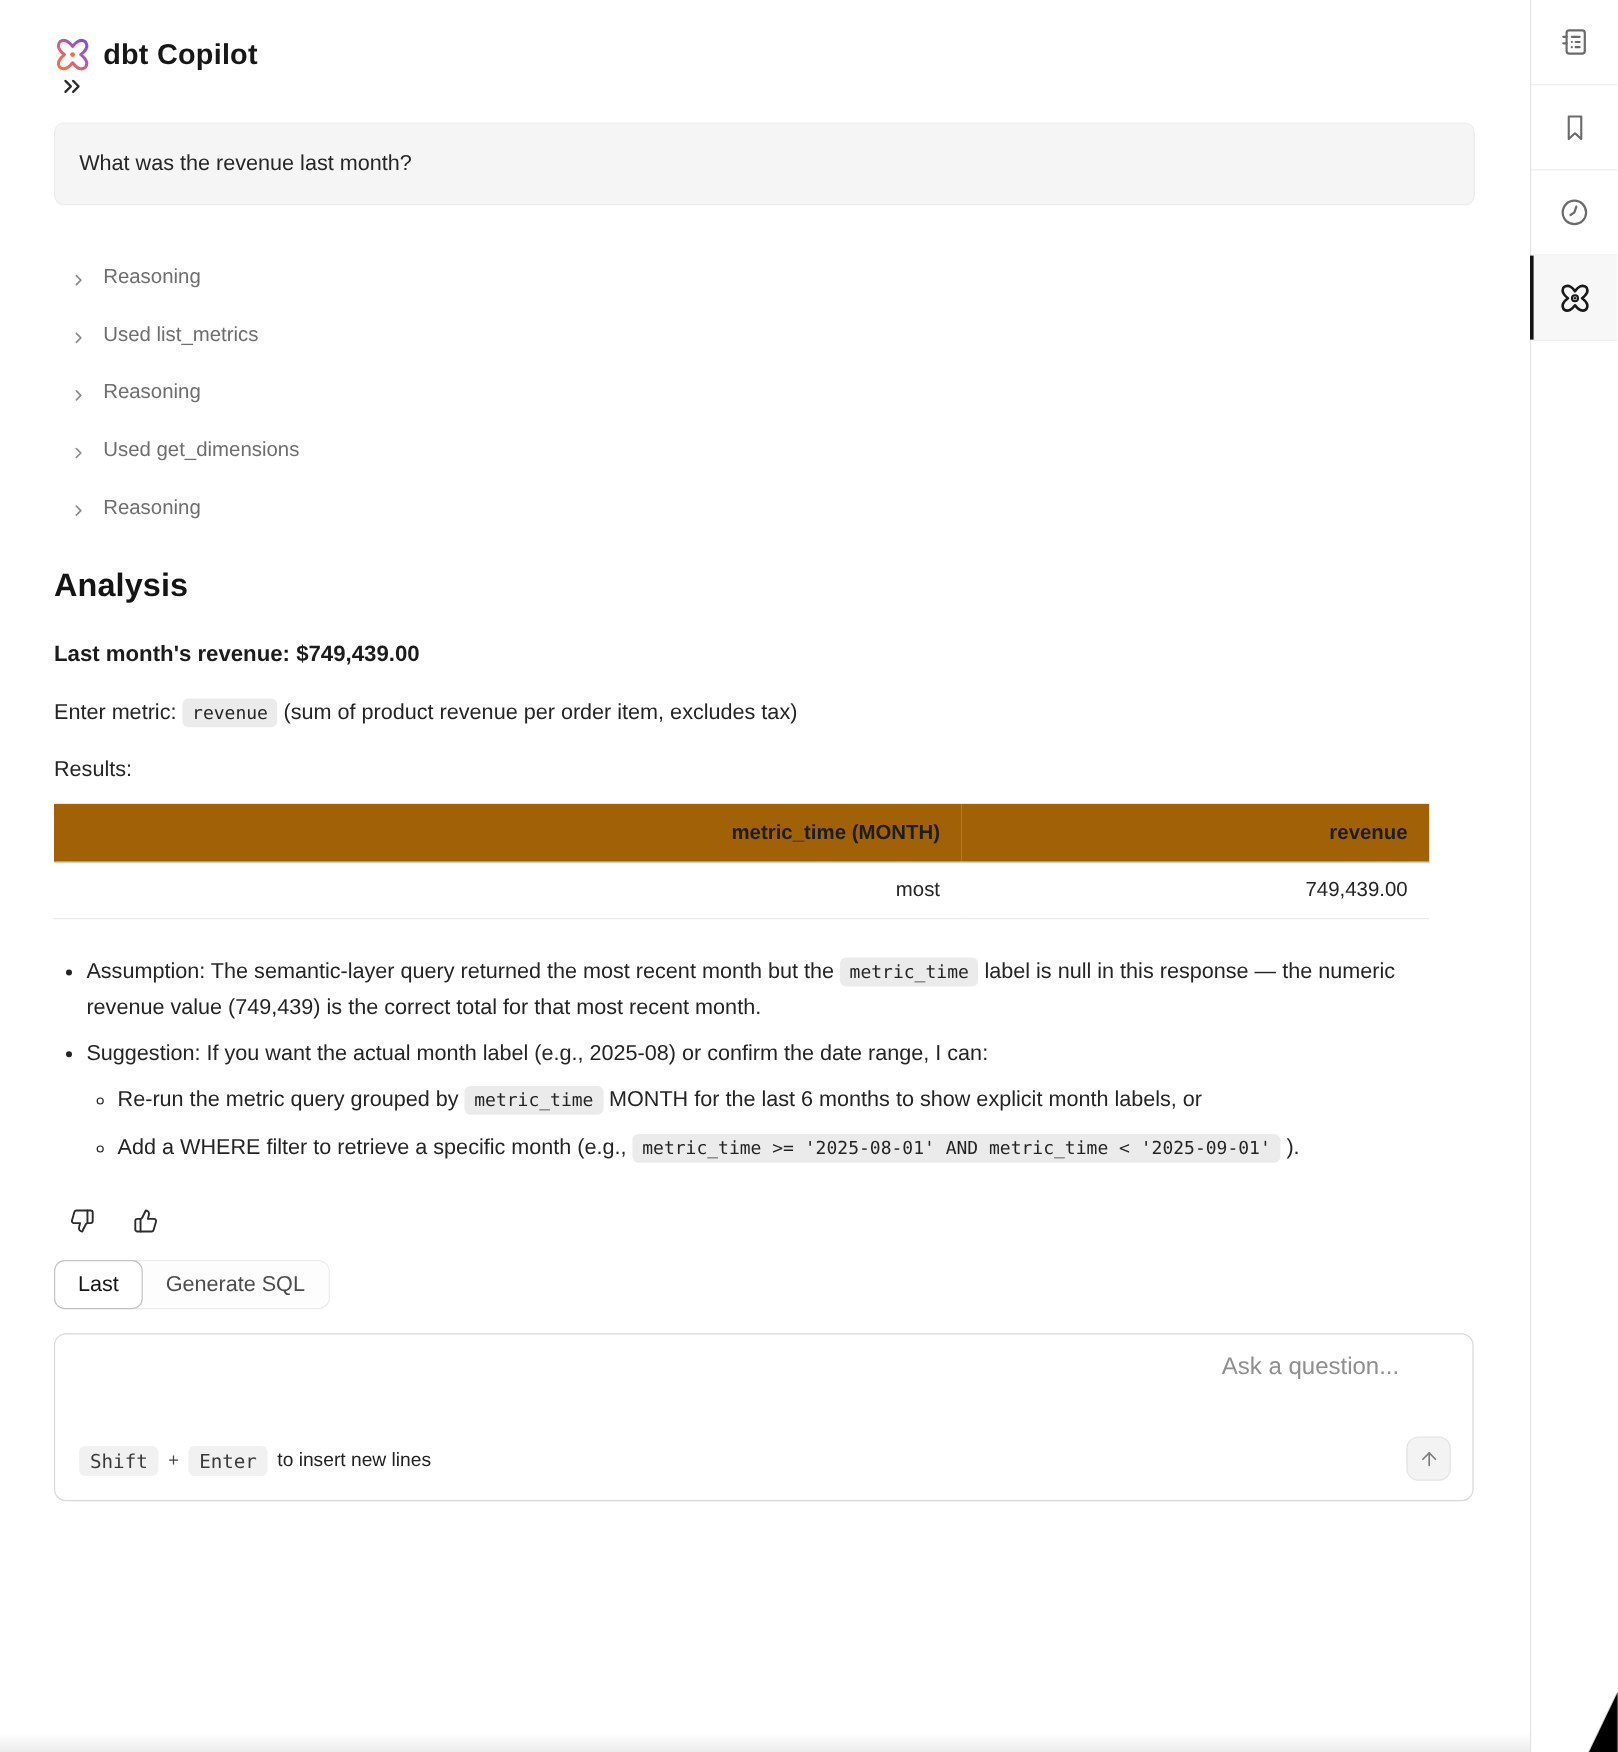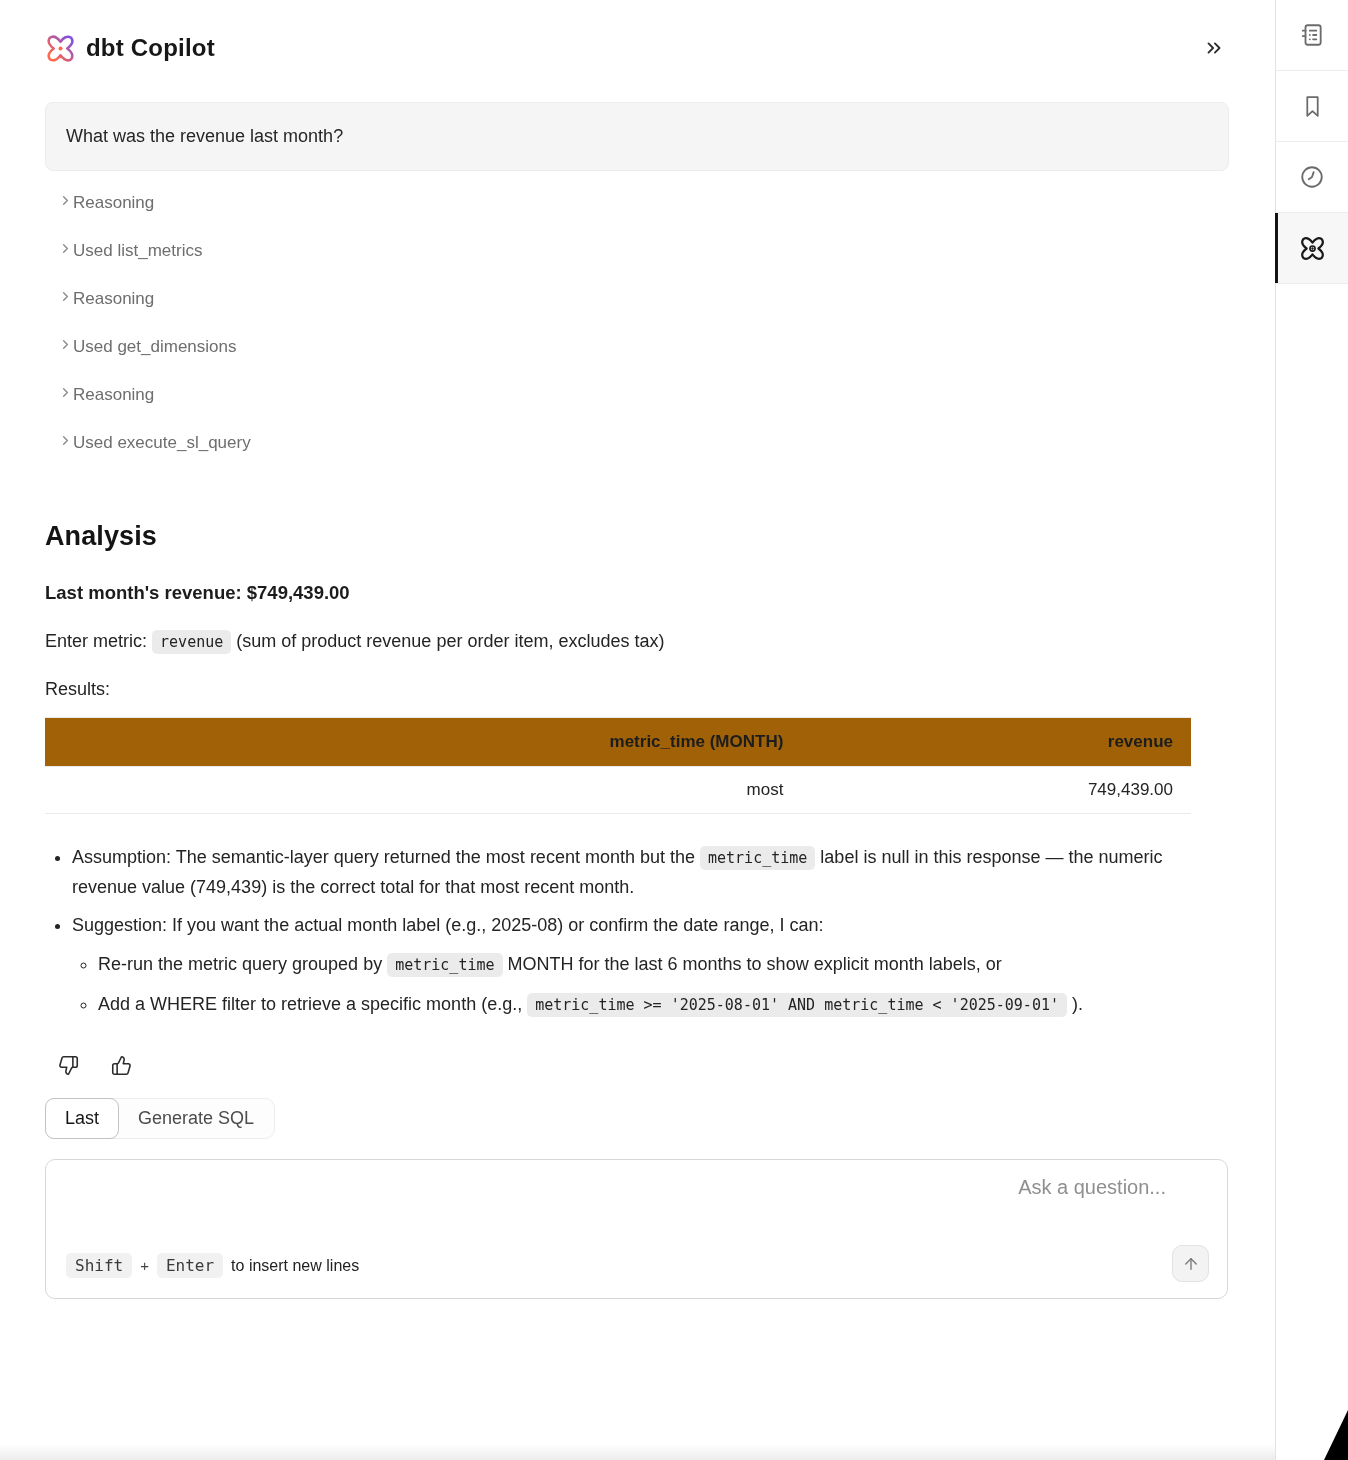--- a/index.html
+++ b/index.html
@@ -3,31 +3,31 @@
 <meta charset="utf-8">
 <style>
   * { margin:0; padding:0; box-sizing:border-box; }
   html,body { width:1348px; height:1460px; background:#ffffff; overflow:hidden;
     font-family:"Liberation Sans", sans-serif; color:#1f1f1f; }
   .app { display:flex; width:1348px; height:1460px; }
 
   
   .main { width:1275px; height:100%; padding:30px 46px 0 45px; position:relative; }
 
-  .header { display:flex; align-items:center; justify-content:space-between; height:36px; }
+  .header { display:flex; justify-content:space-between; height:36px;flex-direction:column; }
   .header-left { display:flex; align-items:center; gap:10px; }
   .app-title { font-size:24px; font-weight:700; color:#171717; letter-spacing:.2px; }
   .collapse-btn { width:30px; height:30px; display:flex; align-items:center; justify-content:center;
     color:#2b2b2b; cursor:pointer; border-radius:6px; }
 
   .question-box { margin-top:36px; background:#f5f5f5; border:1px solid #ececec;
     border-radius:8px; padding:23px 20px; font-size:18px; color:#262626; }
 
   .steps { margin-top:22px; }
-  .step-row { display:flex; align-items:flex-start; height:48px; color:#6e6e6e;
+  .step-row { display:flex; align-items:flex-end; gap:13px; height:48px; color:#6e6e6e;
     font-size:17px; cursor:pointer; padding-left:13px; }
   .step-row .chev { color:#8a8a8a; display:flex; }
 
   h2.section-heading { font-size:27px; font-weight:700; color:#141414; letter-spacing:.1px; }
   .analysis-heading { margin-top:40px; }
 
   .revenue-line { margin-top:30px; font-size:18.5px; font-weight:700; color:#1c1c1c; }
   .used-metric { margin-top:27px; font-size:18px; color:#242424; }
   .results-label { margin-top:27px; font-size:18px; color:#242424; }
 
@@ -156,28 +156,20 @@
           </span>
         <span>Used get_dimensions</span>
       </div>
       <div class="step-row">
         <span class="chev">
             <svg width="15" height="15" viewBox="0 0 24 24" fill="none" stroke="currentColor" stroke-width="2.2" stroke-linecap="round" stroke-linejoin="round">
               <path d="m9 18 6-6-6-6"></path>
             </svg>
           </span>
         <span>Reasoning</span>
-      </div>
-      <div class="step-row">
-        <span class="chev">
-            <svg width="15" height="15" viewBox="0 0 24 24" fill="none" stroke="currentColor" stroke-width="2.2" stroke-linecap="round" stroke-linejoin="round">
-              <path d="m9 18 6-6-6-6"></path>
-            </svg>
-          </span>
-        <span>Used execute_sl_query</span>
       </div>
     </div>
 
     
     <h2 class="section-heading analysis-heading">Analysis</h2>
 
     <div class="revenue-line">Last month's revenue: $749,439.00</div>
 
     <div class="used-metric">
       <span>Enter metric:</span>

